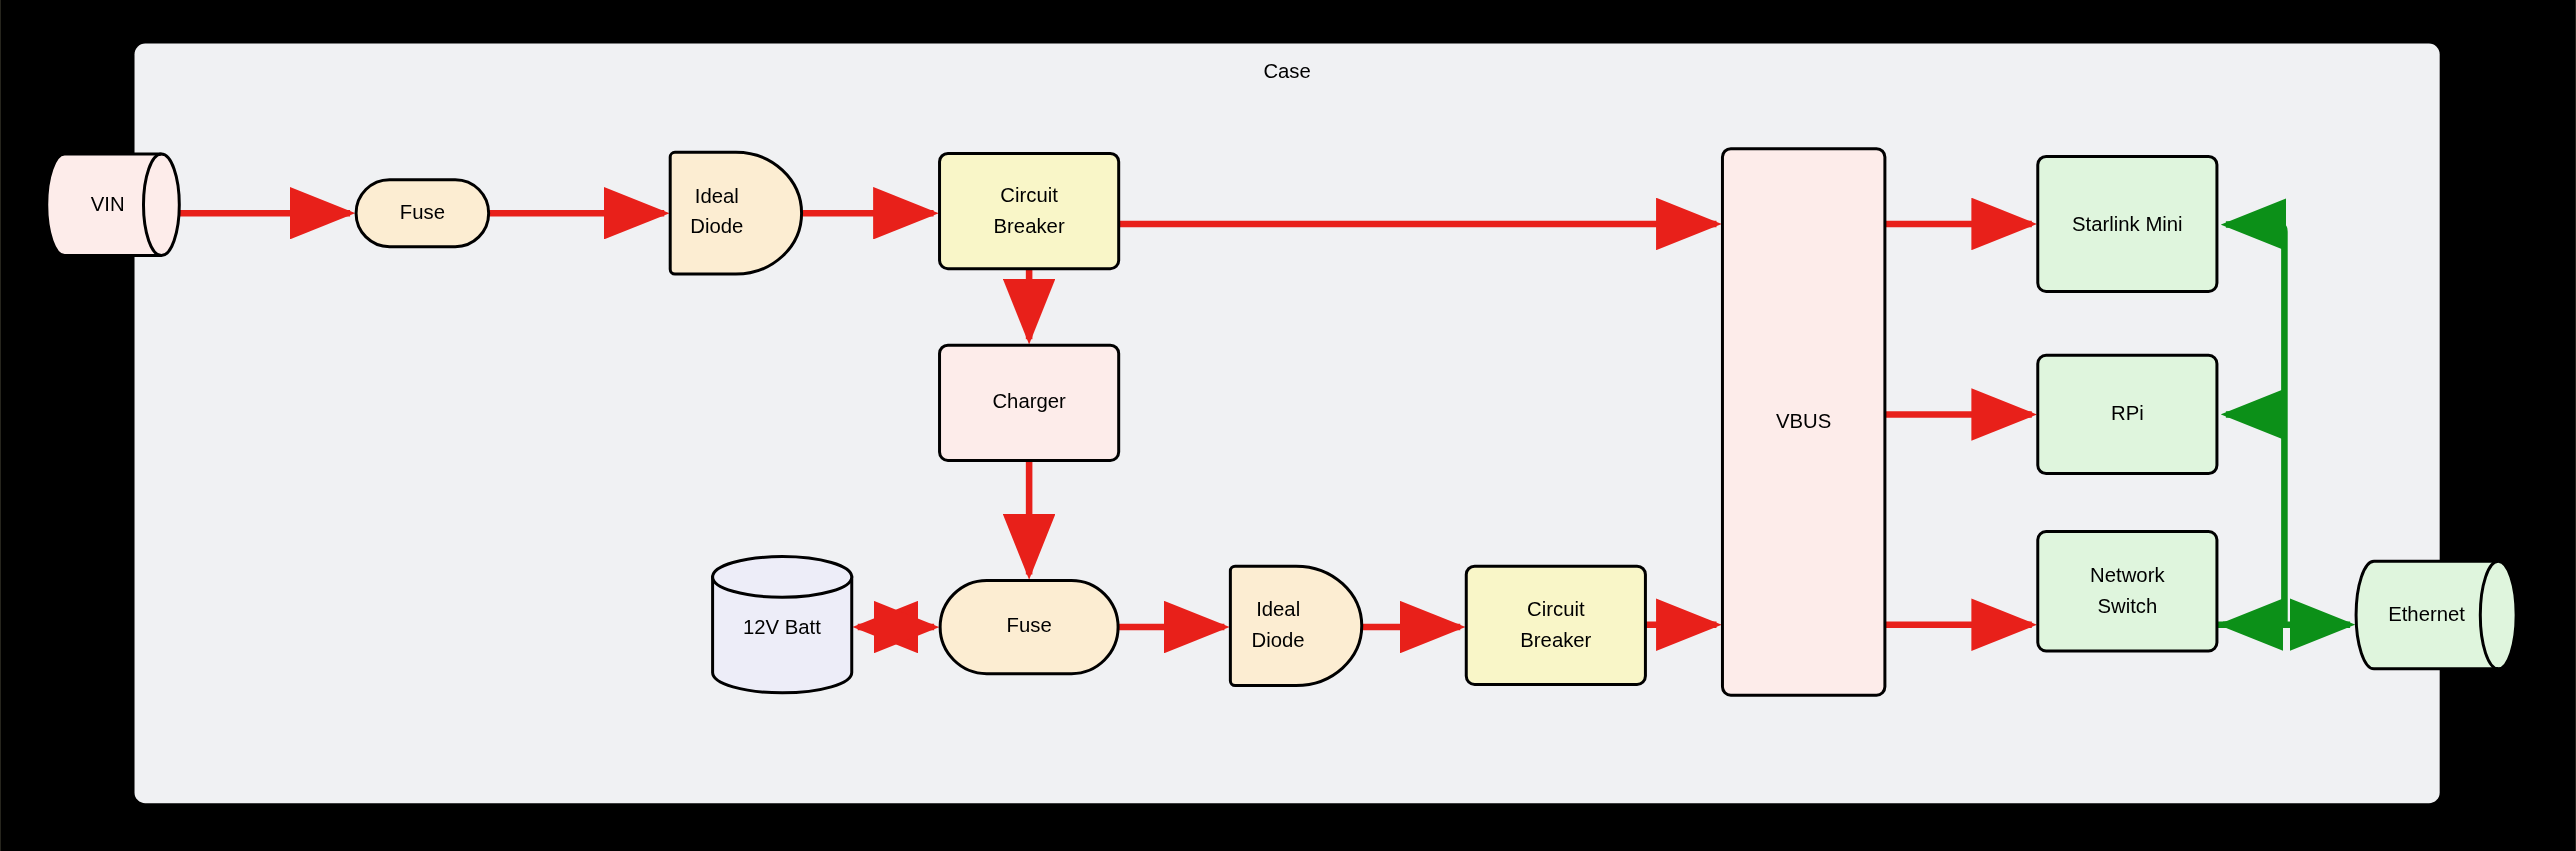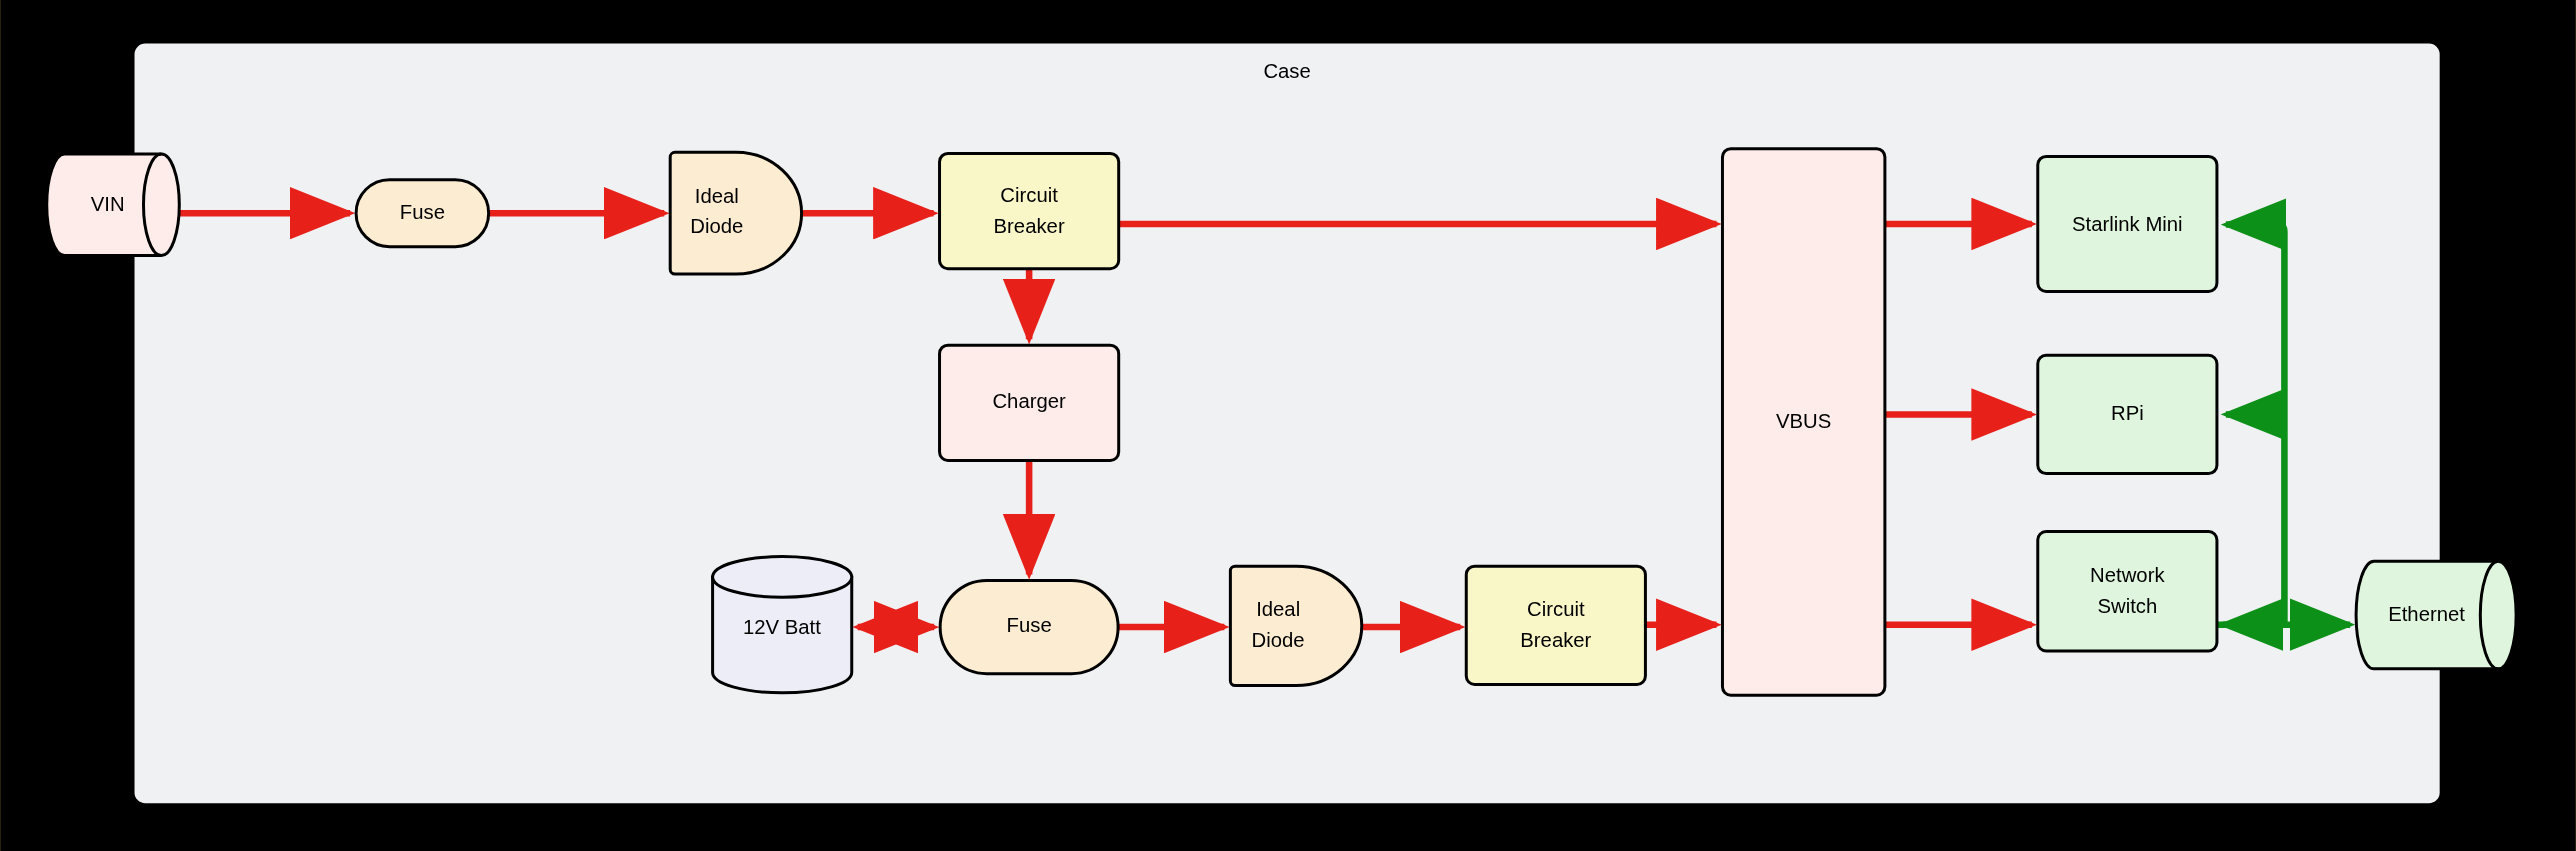--- a/index.html
+++ b/index.html
@@ -1,16 +1,16 @@
 <!DOCTYPE html>
 <html style="font-size:9.6px"><head>
 <meta charset="utf-8">
 <style>
   html,body{margin:0;padding:0;background:#000;}
-  #stage{position:relative;width:2576px;height:851px;background:#fde047;overflow:hidden;}
+  #stage{position:relative;width:2576px;height:851px;background:#fef9c3;overflow:hidden;}
   svg{display:block;}
   .lbl{font-family:"Liberation Sans",sans-serif;fill:#000;text-anchor:middle;dominant-baseline:middle;}
   .lbl-node{font-size:34px;}
   .lbl-case{font-size:34px;}
 </style>
 </head>
 <body>
 
 <div id="stage">
 <svg width="2576" height="851" viewBox="0 0 4313 1425" xmlns="http://www.w3.org/2000/svg">

